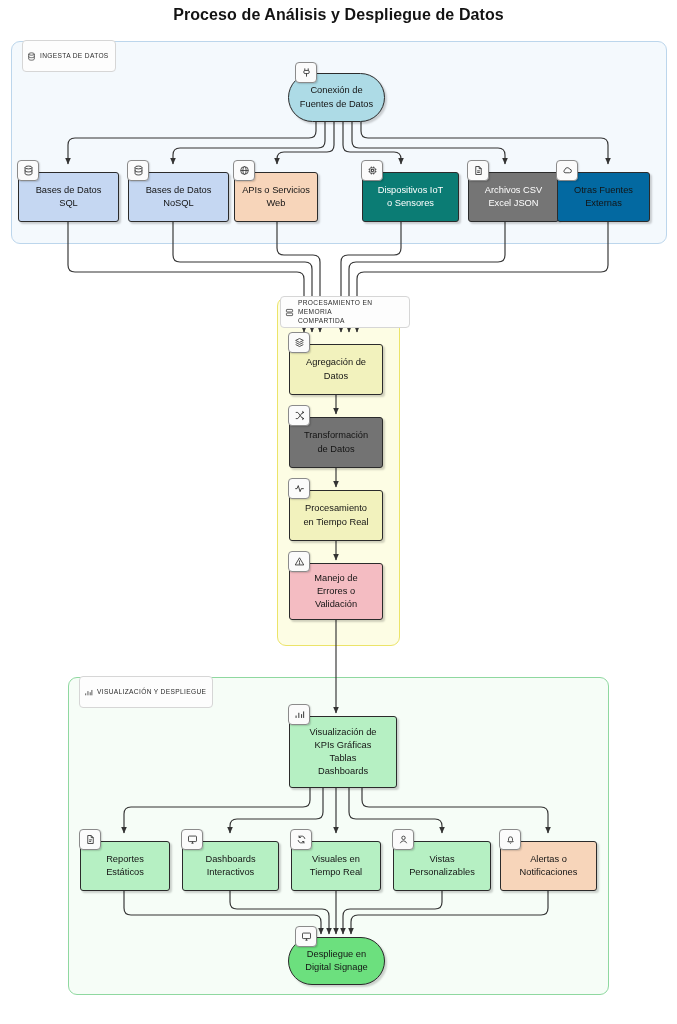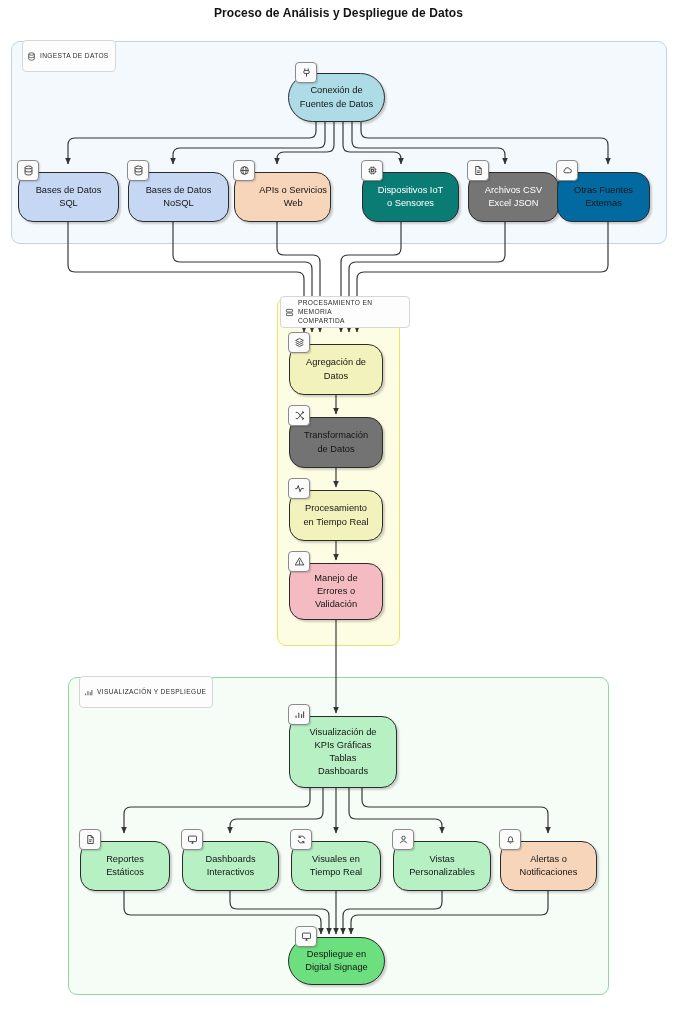--- a/index.html
+++ b/index.html
@@ -6,21 +6,21 @@
   body{
     width:677px;height:1024px;position:relative;overflow:hidden;
     font-family:"Liberation Sans","DejaVu Sans",sans-serif;
     color:#1f1f1f;
   }
   #stage{position:absolute;inset:0;}
   svg#wires{position:absolute;left:0;top:0;width:677px;height:1024px;pointer-events:none;}
 
   .title{
     position:absolute;left:0;top:6px;width:677px;text-align:center;
-    font-size:12px;font-weight:bold;color:#131313;letter-spacing:.1px;
+    font-size:16px;font-weight:bold;color:#131313;letter-spacing:.1px;
   }
 
   
   .cluster{position:absolute;border-radius:9px;box-sizing:border-box;}
   .cluster-label{
     position:absolute;display:flex;align-items:center;gap:4px;
     background:#fdfdfd;border:1px solid #d6d6d6;border-radius:4px;
     padding:2px 6px 2px 4px;font-size:6.6px;letter-spacing:.35px;
     color:#2a2a2a;white-space:pre-line;line-height:1.32;
     text-transform:uppercase;
@@ -31,21 +31,21 @@
     background:#f4f9fd;border:1px solid #bcd6ec;}
   #c-proc{left:277px;top:297px;width:123px;height:349px;
     background:#fdfde4;border:1px solid #ece469;}
   #c-vis{left:68px;top:677px;width:541px;height:318px;
     background:#f6fdf7;border:1px solid #8fd8a0;}
 
   
   .node{
     position:absolute;box-sizing:border-box;display:flex;
     align-items:center;justify-content:center;text-align:center;
-    border:1px solid #2b2b2b;border-radius:15px;
+    border:1px solid #2b2b2b;border-radius:3px;
     font-size:9.3px;line-height:1.42;white-space:pre-line;
     box-shadow:2px 2px 2px rgba(0,0,0,.18);
     color:#141414;padding:2px 3px;
   }
   .node.stadium{border-radius:26px;}
   .node.dark{color:#ffffff;margin-left:18px;}
 
   .nicon{
     position:absolute;left:-2px;top:-13px;width:20px;height:19px;
     background:#fbfbfb;border:1px solid #8b8b8b;border-radius:4px;
@@ -173,21 +173,21 @@
       <svg width="11" height="11" viewBox="0 0 16 16" fill="none" stroke="#333" stroke-width="1.3">
         <ellipse cx="8" cy="3.6" rx="5" ry="2.1"></ellipse>
           <path d="M3 3.6v8.8c0 1.2 2.2 2.1 5 2.1s5-.9 5-2.1V3.6"></path>
           <path d="M3 8c0 1.2 2.2 2.1 5 2.1s5-.9 5-2.1"></path>
       </svg>
     </span>
     <span>Bases de Datos
 NoSQL</span>
   </div>
 
-  <div class="node" style="left:234px;top:172px;width:97px;height:50px;background:#f7d5ba;justify-content:flex-end;">
+  <div class="node" style="left:234px;top:172px;width:84px;height:50px;background:#f7d5ba;">
     <span class="nicon">
       <svg width="11" height="11" viewBox="0 0 16 16" fill="none" stroke="#333" stroke-width="1.2">
         <circle cx="8" cy="8" r="5.6"></circle>
           <ellipse cx="8" cy="8" rx="2.4" ry="5.6"></ellipse>
           <path d="M2.5 8h11"></path>
       </svg>
     </span>
     <span>APIs o Servicios
 Web</span>
   </div>

